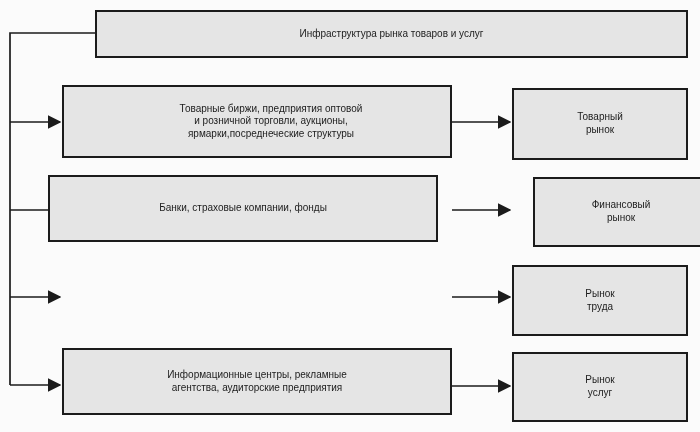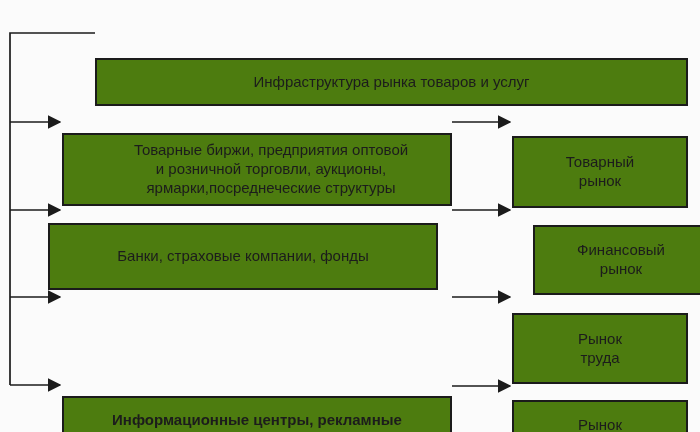--- a/index.html
+++ b/index.html
@@ -19,37 +19,36 @@
     position: absolute;
     left: 0;
     top: 0;
     width: 700px;
     height: 432px;
   }
   .box {
     position: absolute;
     box-sizing: border-box;
     border: 2px solid #1b1b1b;
-    background: #4d7c0f;
+    background: #e5e5e5;
     display: flex;
     align-items: center;
     justify-content: center;
     text-align: center;
     color: #1c1c1c;
-    font-size: 15px;
+    font-size: 10px;
     line-height: 1.26;
     white-space: pre-line;
     padding: 2px 8px;
-    margin-top: 48px;
   }
   .b-title { left: 95px;  top: 10px;  width: 593px; height: 48px; }
   .b-l1    { left: 62px;  top: 85px;  width: 390px; height: 73px; padding-left: 36px; }
   .b-l2    { left: 48px;  top: 175px; width: 390px; height: 67px; }
   .b-l3    { left: 62px;  top: 262px; width: 390px; height: 68px; }
-  .b-l4    { left: 62px;  top: 348px; width: 390px; height: 67px; font-weight: bold; }
+  .b-l4    { left: 62px;  top: 348px; width: 390px; height: 67px; }
   .b-r1    { left: 512px; top: 88px;  width: 176px; height: 72px; }
   .b-r2    { left: 533px; top: 177px; width: 176px; height: 70px; }
   .b-r3    { left: 512px; top: 265px; width: 176px; height: 71px; }
   .b-r4    { left: 512px; top: 352px; width: 176px; height: 70px; }
 </style>
 </head>
 <body>
 
 <div class="canvas">
 

